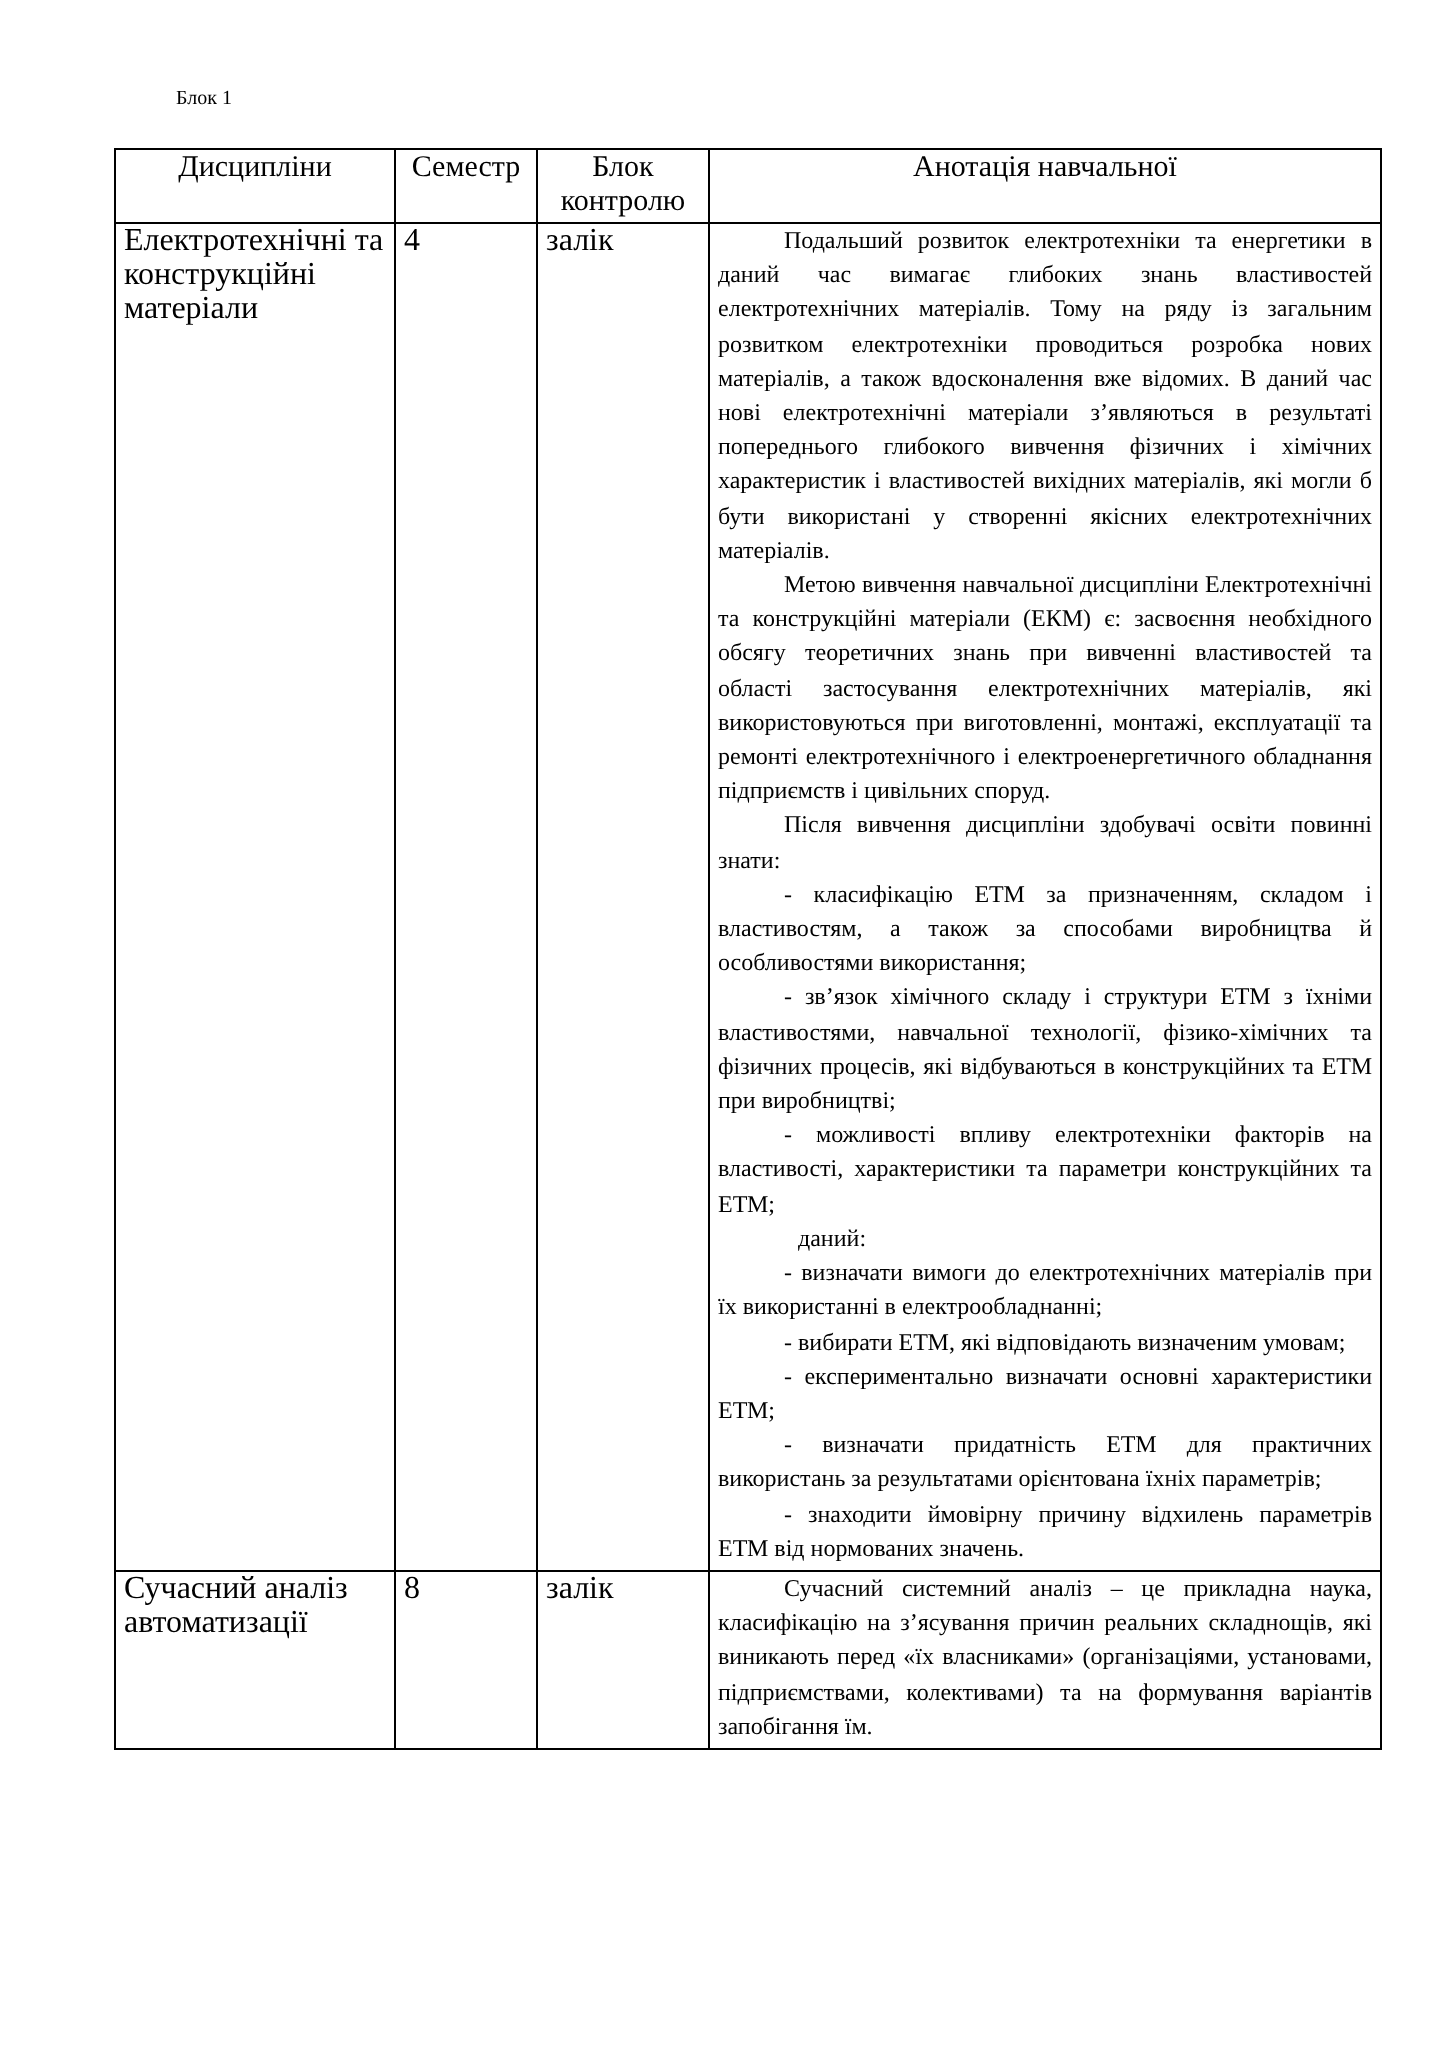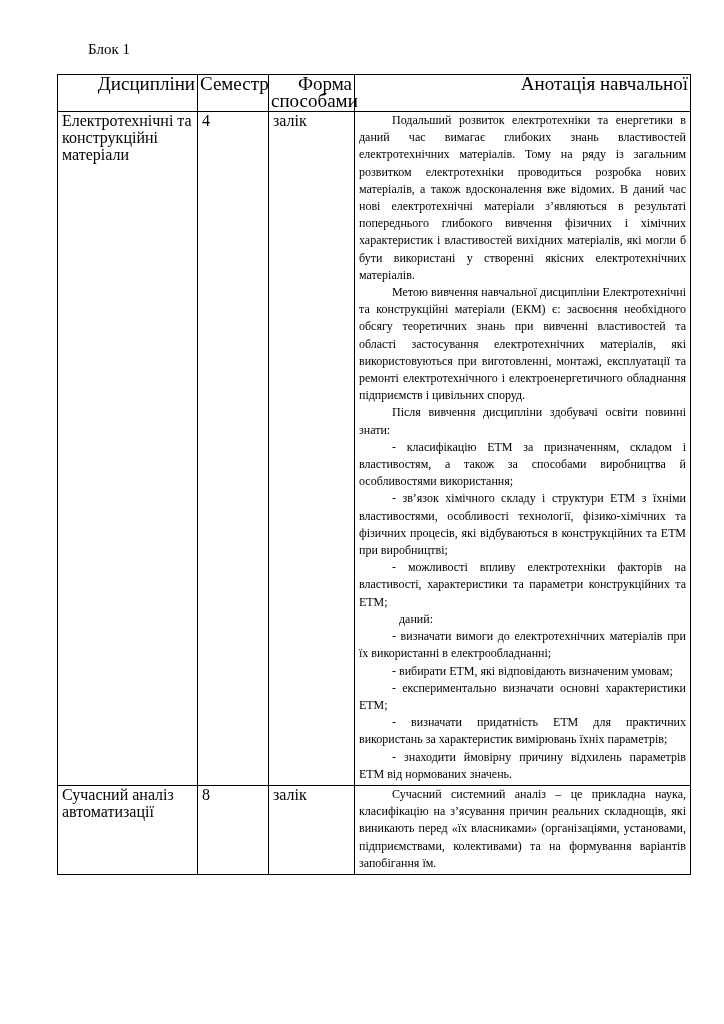--- a/index.html
+++ b/index.html
@@ -7,32 +7,32 @@
   body {
     width: 724px; height: 1024px;
     background: #ffffff;
     font-family: "Liberation Serif", serif;
     color: #000000;
     -webkit-font-smoothing: antialiased;
   }
   .sheet { position: relative; width: 724px; height: 1024px; overflow: hidden; }
   .block-title {
     position: absolute; left: 88px; top: 41px;
-    font-size: 15px; line-height: 17px;
+    font-size: 10px; line-height: 17px;
   }
   table.disc {
     position: absolute; left: 57px; top: 74px;
     width: 633px;
     border-collapse: collapse; table-layout: fixed;
     border: 1px solid #000;
   }
   th, td { border: 1px solid #000; vertical-align: top; }
   th {
-    font-weight: normal; text-align: right;
-    font-size: 19px; line-height: 16.5px;
+    font-weight: normal; text-align: center;
+    font-size: 15px; line-height: 16.5px;
     padding: 1px 2px 2px 2px;
   }
   td {
     font-size: 12px; line-height: 17.2px;
     padding: 0px 4px 2px 4px;
   }
   td.c-annot { padding: 0px 4px 2px 4px; }
   td.c-annot p {
     margin: 0;
     text-align: justify;
@@ -52,41 +52,41 @@
     <colgroup>
       <col style="width:140px">
       <col style="width:71px">
       <col style="width:86px">
       <col style="width:336px">
     </colgroup>
     <thead>
       <tr>
         <th>Дисципліни</th>
         <th>Семестр</th>
-        <th>Форма способами</th>
+        <th>Блок контролю</th>
         <th>Анотація навчальної</th>
       </tr>
     </thead>
     <tbody>
       <tr>
         <td class="c-disc">Електротехнічні та конструкційні матеріали</td>
         <td class="c-sem">4</td>
         <td class="c-form">залік</td>
         <td class="c-annot">
           <p>Подальший розвиток електротехніки та енергетики в даний час вимагає глибоких знань властивостей електротехнічних матеріалів. Тому на ряду із загальним розвитком електротехніки проводиться розробка нових матеріалів, а також вдосконалення вже відомих. В даний час нові електротехнічні матеріали з’являються в результаті попереднього глибокого вивчення фізичних і хімічних характеристик і властивостей вихідних матеріалів, які могли б бути використані у створенні якісних електротехнічних матеріалів.</p>
           <p>Метою вивчення навчальної дисципліни Електротехнічні та конструкційні матеріали (ЕКМ) є: засвоєння необхідного обсягу теоретичних знань при вивченні властивостей та області застосування електротехнічних матеріалів, які використовуються при виготовленні, монтажі, експлуатації та ремонті електротехнічного і електроенергетичного обладнання підприємств і цивільних споруд.</p>
           <p>Після вивчення дисципліни здобувачі освіти повинні знати:</p>
           <p>- класифікацію ЕТМ за призначенням, складом і властивостям, а також за способами виробництва й особливостями використання;</p>
-          <p>- зв’язок хімічного складу і структури ЕТМ з їхніми властивостями, особливості технології, фізико-хімічних та фізичних процесів, які відбуваються в конструкційних та ЕТМ при виробництві;</p>
+          <p>- зв’язок хімічного складу і структури ЕТМ з їхніми властивостями, навчальної технології, фізико-хімічних та фізичних процесів, які відбуваються в конструкційних та ЕТМ при виробництві;</p>
           <p>- можливості впливу електротехніки факторів на властивості, характеристики та параметри конструкційних та ЕТМ;</p>
           <p class="sub">даний:</p>
           <p>- визначати вимоги до електротехнічних матеріалів при їх використанні в електрообладнанні;</p>
           <p>- вибирати ЕТМ, які відповідають визначеним умовам;</p>
           <p>- експериментально визначати основні характеристики ЕТМ;</p>
-          <p>- визначати придатність ЕТМ для практичних використань за характеристик вимірювань їхніх параметрів;</p>
+          <p>- визначати придатність ЕТМ для практичних використань за результатами орієнтована їхніх параметрів;</p>
           <p>- знаходити ймовірну причину відхилень параметрів ЕТМ від нормованих значень.</p>
         </td>
       </tr>
       <tr>
         <td class="c-disc">Сучасний аналіз автоматизації</td>
         <td class="c-sem">8</td>
         <td class="c-form">залік</td>
         <td class="c-annot">
           <p>Сучасний системний аналіз – це прикладна наука, класифікацію на з’ясування причин реальних складнощів, які виникають перед «їх власниками» (організаціями, установами, підприємствами, колективами) та на формування варіантів запобігання їм.</p>
         </td>

